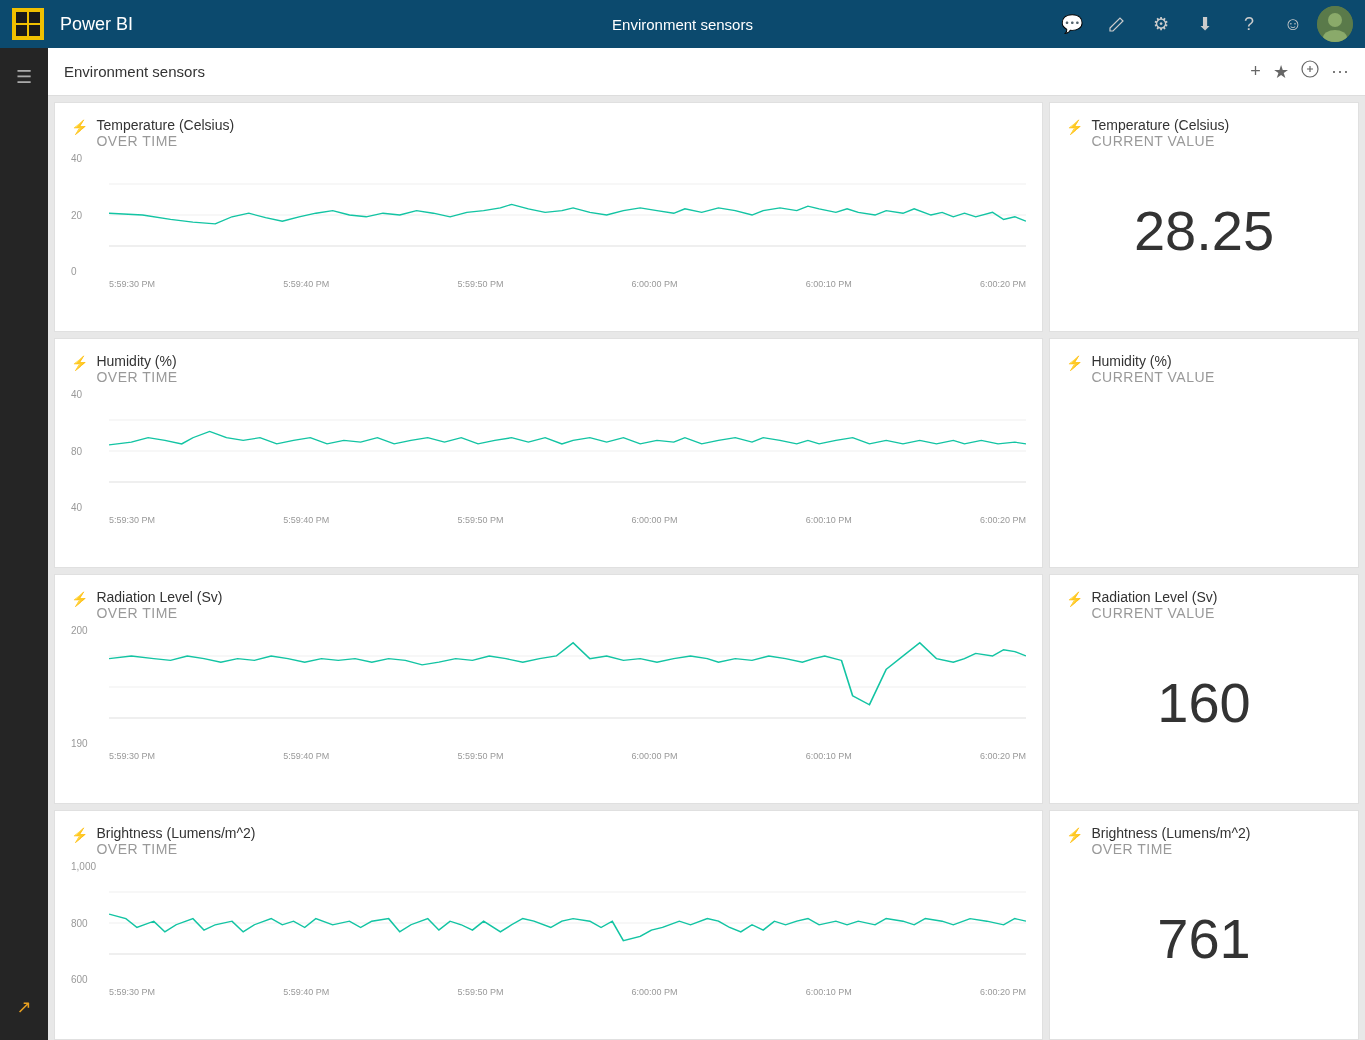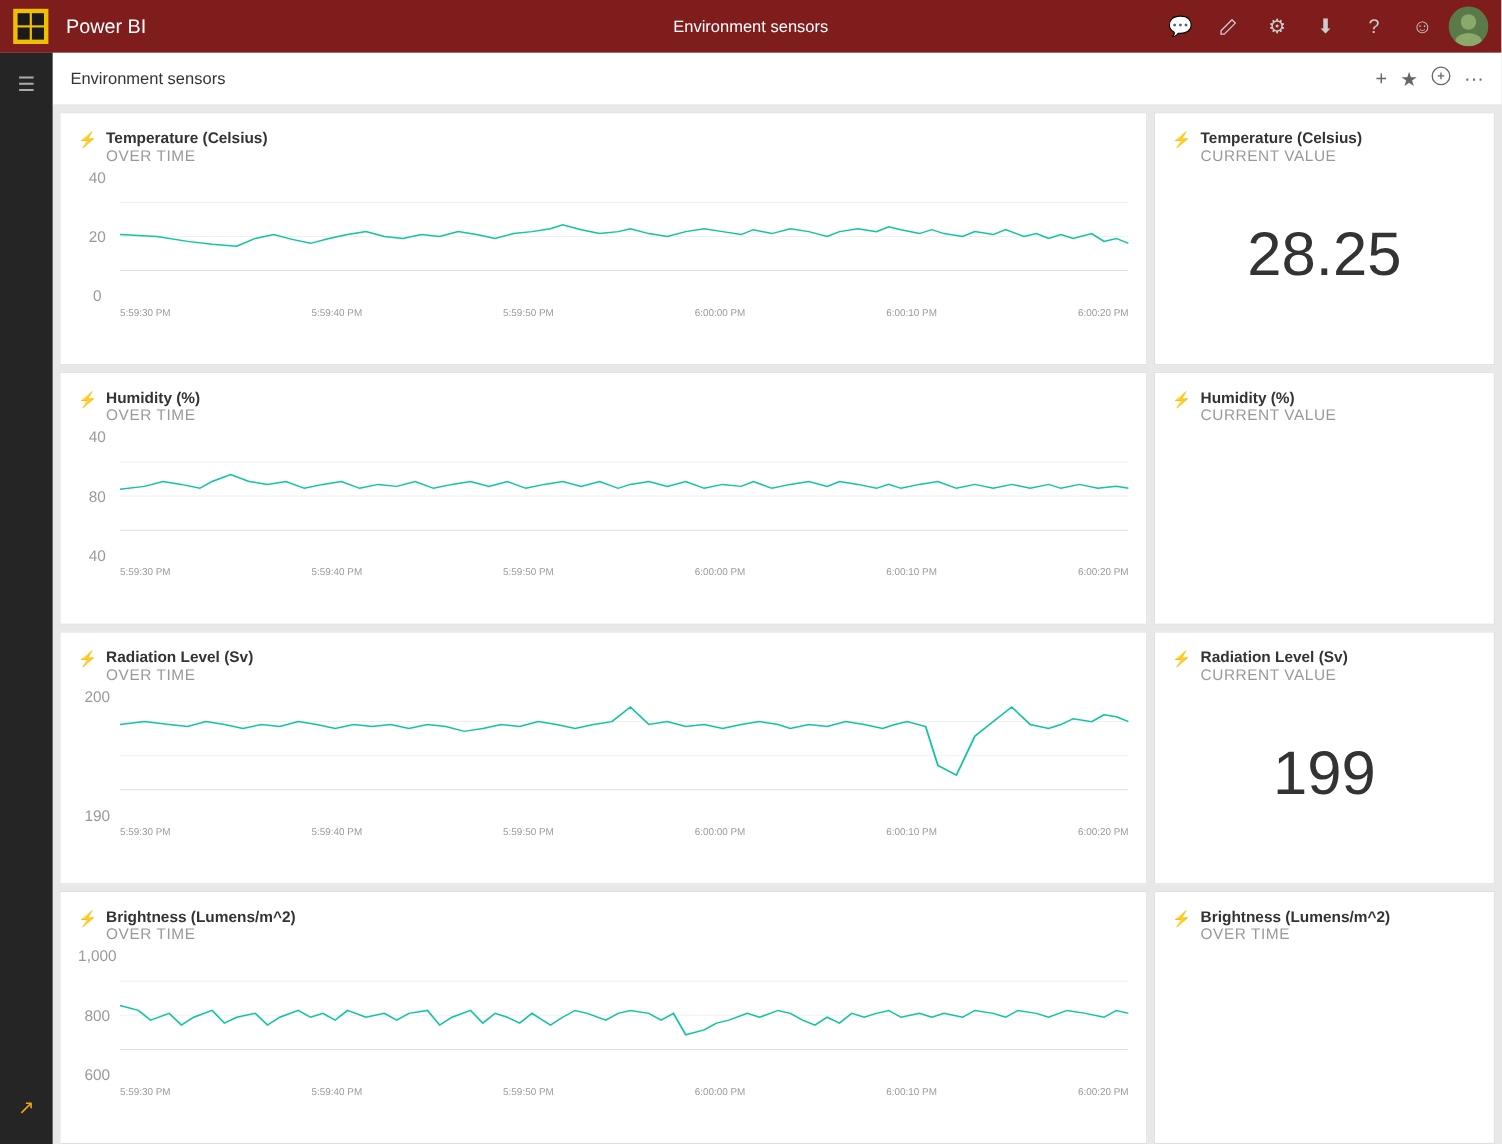--- a/index.html
+++ b/index.html
@@ -2,21 +2,21 @@
 <html><head>
   <meta charset="utf-8">
   <style>
     * { box-sizing: border-box; margin: 0; padding: 0; }
     body { font-family: 'Segoe UI', Arial, sans-serif; background: #e8e8e8; width: 1365px; height: 1040px; overflow: hidden; }
 
     
     .top-nav {
       display: flex;
       align-items: center;
-      background: #7f1d1d;
+      background: #0c4a6e;
       height: 48px;
       padding: 0 12px;
       gap: 8px;
     }
     .app-launcher {
       width: 32px; height: 32px;
       background: #f0c000;
       display: grid;
       grid-template-columns: 1fr 1fr;
       gap: 2px;
@@ -143,21 +143,21 @@
       margin-bottom: 4px;
     }
     .card-icon {
       color: #888;
       font-size: 14px;
       margin-top: 2px;
     }
     .card-title-group {}
     .card-title {
       font-size: 14px;
-      font-weight: 700;
+      font-weight: 400;
       color: #333;
     }
     .card-subtitle {
       font-size: 14px;
       color: #999;
       letter-spacing: 0.5px;
       text-transform: uppercase;
     }
     .card-value {
       font-size: 56px;
@@ -178,23 +178,23 @@
     }
     .chart-y-labels {
       position: absolute;
       left: 0;
       top: 0;
       bottom: 20px;
       width: 35px;
       display: flex;
       flex-direction: column;
       justify-content: space-between;
-      font-size: 14px;
+      font-size: 10px;
       color: #999;
-      text-align: center;
+      text-align: left;
     }
     .chart-svg-container {
       position: absolute;
       left: 38px;
       right: 0;
       top: 0;
       bottom: 20px;
     }
     .chart-x-labels {
       position: absolute;
@@ -403,21 +403,21 @@
   </div>
 
   <div class="card">
     <div class="card-header">
       <span class="card-icon">⚡</span>
       <div class="card-title-group">
         <div class="card-title">Radiation Level (Sv)</div>
         <div class="card-subtitle">CURRENT VALUE</div>
       </div>
     </div>
-    <div class="card-value">199</div>
+    <div class="card-value">160</div>
   </div>
 
   <div class="card">
     <div class="card-header">
       <span class="card-icon">⚡</span>
       <div class="card-title-group">
         <div class="card-title">Brightness (Lumens/m^2)</div>
         <div class="card-subtitle">OVER TIME</div>
       </div>
     </div>
@@ -447,15 +447,16 @@
   </div>
 
   <div class="card">
     <div class="card-header">
       <span class="card-icon">⚡</span>
       <div class="card-title-group">
         <div class="card-title">Brightness (Lumens/m^2)</div>
         <div class="card-subtitle">OVER TIME</div>
       </div>
     </div>
+    <div class="card-value">761</div>
   </div>
 
 </div>
 
 </body></html>

